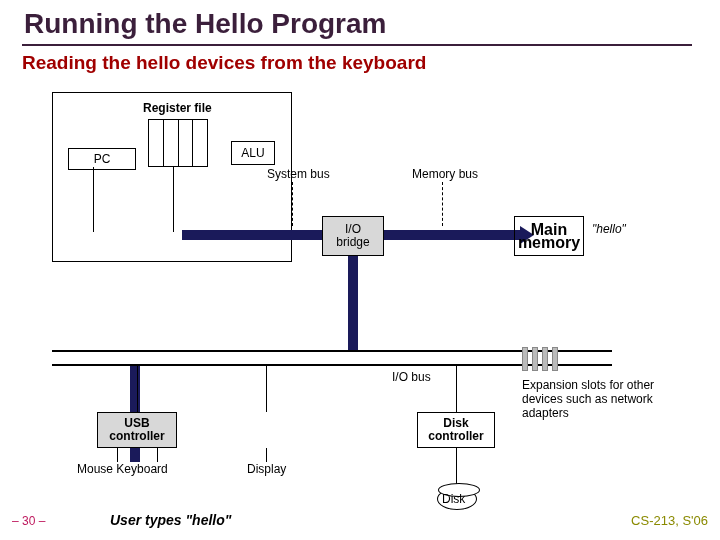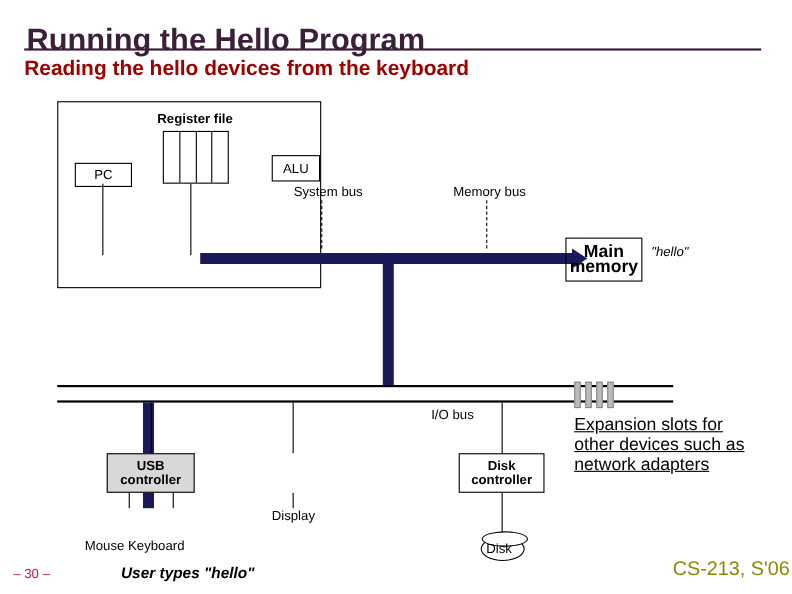--- a/index.html
+++ b/index.html
@@ -1,44 +1,44 @@
 <!DOCTYPE html>
 <html><head>
 <meta charset="utf-8">
 <style>
   * { box-sizing: border-box; margin: 0; padding: 0; }
   body { width: 720px; height: 540px; font-family: Arial, Helvetica, sans-serif; background: #fff; position: relative; color: #000; }
-  .title { font-size: 28px; font-weight: bold; color: #3b1f3b; position: absolute; top: 8px; left: 24px; margin-top: 12px; }
+  .title { font-size: 28px; font-weight: bold; color: #3b1f3b; position: absolute; top: 8px; left: 24px; }
   .hr { position: absolute; top: 44px; left: 22px; width: 670px; height: 2px; background: #3b1f3b; }
   .subtitle { position: absolute; top: 52px; left: 22px; font-size: 19px; font-weight: bold; color: #a00000; }
   .diagram { position: absolute; top: 82px; left: 22px; width: 680px; height: 430px; }
   .page-num { position: absolute; bottom: 12px; left: 12px; font-size: 12px; color: #be185d; }
-  .footer-right { position: absolute; bottom: 12px; right: 2px; font-size: 18px; color: #8a8a00; }
+  .footer-right { position: absolute; bottom: 12px; right: 12px; font-size: 13px; color: #8a8a00; }
   .caption { position: absolute; bottom: 12px; left: 110px; font-size: 14px; font-weight: bold; font-style: italic; }
   .cpu-box { position: absolute; top: 10px; left: 30px; width: 240px; height: 170px; border: 1px solid #000; background: #fff; }
   .reg-label { position: absolute; top: 8px; left: 90px; font-size: 12px; font-weight: bold; }
-  .pc-box { position: absolute; top: 55px; left: 15px; width: 52px; height: 22px; border: 1px solid #000; display: flex; align-items: center; justify-content: center; font-size: 12px; }
+  .pc-box { position: absolute; top: 55px; left: 15px; width: 68px; height: 22px; border: 1px solid #000; display: flex; align-items: center; justify-content: center; font-size: 12px; }
   .reg-file { position: absolute; top: 26px; left: 95px; width: 60px; height: 48px; border: 1px solid #000; display: flex; }
   .reg-file div { flex: 1; border-right: 1px solid #000; }
   .reg-file div:last-child { border-right: none; }
-  .alu-box { position: absolute; top: 48px; left: 194px; width: 44px; height: 24px; border: 1px solid #000; display: flex; align-items: center; justify-content: center; font-size: 12px; }
+  .alu-box { position: absolute; top: 48px; left: 178px; width: 44px; height: 24px; border: 1px solid #000; display: flex; align-items: center; justify-content: center; font-size: 12px; }
   .bus-if { position: absolute; top: 140px; left: 45px; width: 115px; height: 24px; border: 1px solid #000; background: #d8d8d8; display: flex; align-items: center; justify-content: center; font-size: 12px; }
   .io-bridge { position: absolute; top: 134px; left: 300px; width: 62px; height: 40px; border: 1px solid #000; background: #d8d8d8; display: flex; align-items: center; justify-content: center; font-size: 12px; text-align: center; line-height: 13px; }
   .main-mem { position: absolute; top: 134px; left: 492px; width: 70px; height: 40px; border: 1px solid #000; display: flex; align-items: center; justify-content: center; font-size: 16px; font-weight: bold; text-align: center; line-height: 13px; }
   .hello-text { position: absolute; top: 140px; left: 570px; font-size: 12px; font-style: italic; }
   .usb-box { position: absolute; top: 330px; left: 75px; width: 80px; height: 36px; border: 1px solid #000; background: #d8d8d8; display: flex; align-items: center; justify-content: center; font-size: 12px; font-weight: bold; text-align: center; line-height: 13px; }
   .gfx-box { position: absolute; top: 330px; left: 205px; width: 78px; height: 36px; border: 1px solid #000; display: flex; align-items: center; justify-content: center; font-size: 12px; font-weight: bold; text-align: center; line-height: 13px; }
   .disk-ctrl { position: absolute; top: 330px; left: 395px; width: 78px; height: 36px; border: 1px solid #000; display: flex; align-items: center; justify-content: center; font-size: 12px; font-weight: bold; text-align: center; line-height: 13px; }
   .exp-slots-bars { position: absolute; top: 265px; left: 500px; display: flex; gap: 4px; }
   .exp-slots-bars span { width: 6px; height: 24px; background: #bbb; border: 1px solid #888; }
-  .exp-label { position: absolute; top: 296px; left: 500px; width: 160px; font-size: 16px; text-align: left; text-decoration: underline; }
+  .exp-label { position: absolute; top: 296px; left: 500px; width: 160px; font-size: 12px; text-align: left; }
   .disk-cyl { position: absolute; top: 406px; left: 415px; width: 40px; height: 22px; border: 1px solid #000; border-radius: 50%/50%; }
   .disk-cyl::before { content:''; position:absolute; top:-6px; left:0; width:40px; height:12px; border:1px solid #000; border-radius:50%; background:#fff; }
   .disk-lbl { position: absolute; top: 410px; left: 420px; font-size: 12px; }
-  .mouse-kb { position: absolute; top: 380px; left: 55px; font-size: 12px; margin-top: 27px; }
+  .mouse-kb { position: absolute; top: 380px; left: 55px; font-size: 12px; }
   .display-lbl { position: absolute; top: 380px; left: 225px; font-size: 12px; }
   .sysbus-lbl { position: absolute; top: 85px; left: 245px; font-size: 12px; }
   .membus-lbl { position: absolute; top: 85px; left: 390px; font-size: 12px; }
   .iobus-lbl { position: absolute; top: 288px; left: 370px; font-size: 12px; }
   
   .iobus-bar { position: absolute; top: 268px; left: 30px; width: 560px; height: 16px; background: #fff; border-top: 2px solid #000; border-bottom: 2px solid #000; }
   .flow-bar { position: absolute; background: #1a1a5a; }
   .flow-h1 { top: 148px; left: 160px; width: 340px; height: 10px; } 
   .flow-v1 { top: 148px; left: 326px; width: 10px; height: 126px; } 
   .flow-kb-v { top: 270px; left: 108px; width: 10px; height: 110px; }
@@ -86,20 +86,24 @@
   <div class="membus-lbl">Memory bus</div>
   <div class="thin dash sysbus-dash"></div>
   <div class="thin dash membus-dash"></div>
 
   <div class="flow-bar flow-h1"></div>
   <div class="arrow-right" style="top:144px; left:498px;"></div>
   <div class="flow-bar flow-v1"></div>
   <div class="flow-bar flow-kb-h"></div>
   <div class="flow-bar flow-kb-v"></div>
 
+  <div class="io-bridge">
+      <span style="white-space:pre-line;">I/O
+bridge</span>
+    </div>
   <div class="main-mem">
       <span style="white-space:pre-line;">Main
 memory</span>
     </div>
   <div class="hello-text">"hello"</div>
 
   <div class="iobus-bar"></div>
   <div class="iobus-lbl">I/O bus</div>
 
   <div class="thin usb-up"></div>

